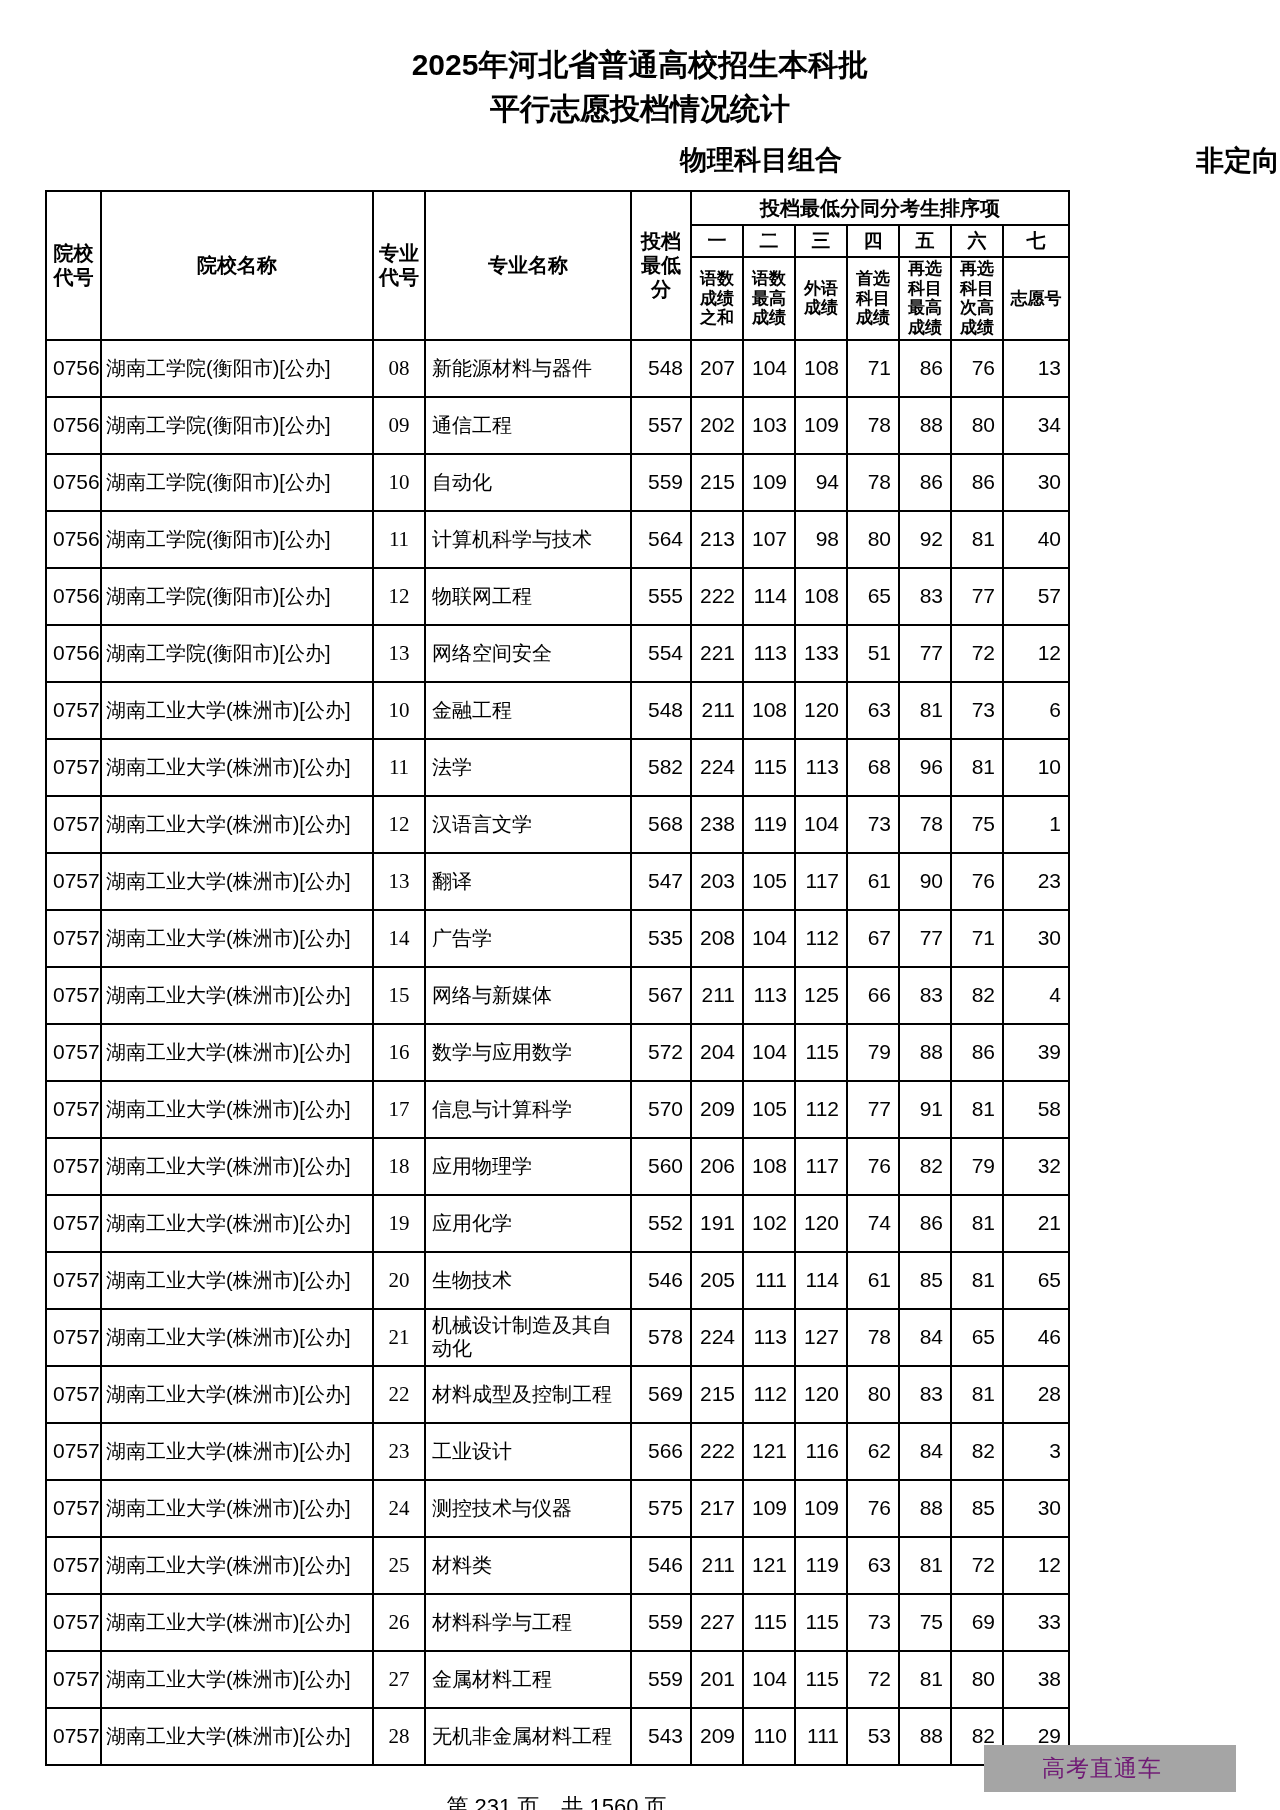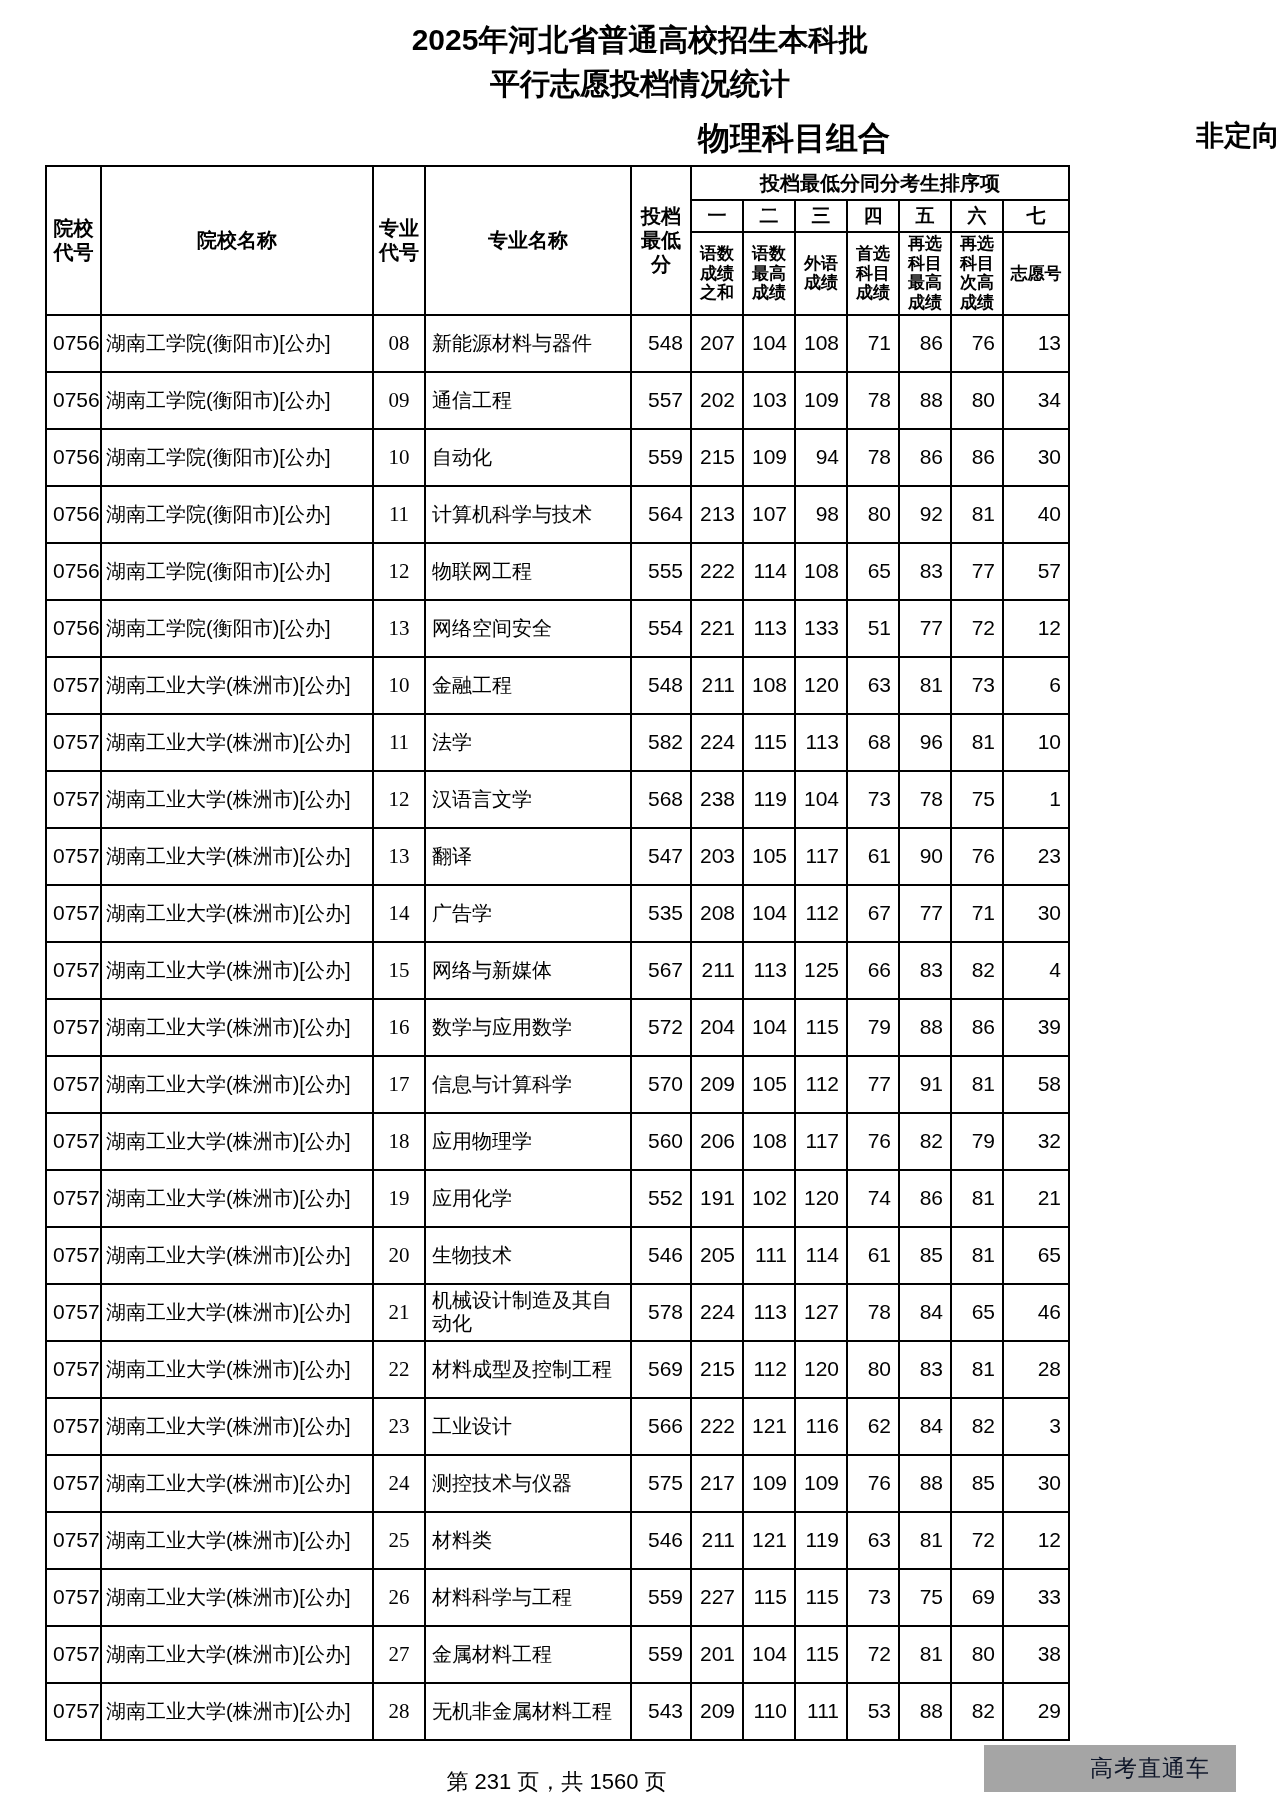--- a/index.html
+++ b/index.html
@@ -1,45 +1,45 @@
 <!DOCTYPE html>
 <html><head>
 <meta charset="utf-8">
 <style>
   html, body { margin: 0; padding: 0; background: #ffffff; }
   body { font-family: "Liberation Sans", sans-serif; color: #000; }
   .page { position: relative; width: 1280px; height: 1810px; background: #fff; overflow: hidden; }
 
-  .title-block { text-align: center; padding-top: 18px; font-weight: bold; font-size: 30px; line-height: 1.45; }
+  .title-block { text-align: center; padding-top: 43px; font-weight: bold; font-size: 30px; line-height: 1.45; }
 
   .subheader { position: relative; margin: 12px 0 8px 50px; height: 40px; font-weight: bold; text-align: right; }
   .subheader .left-label { font-size: 28px; }
-  .subheader .right-label { position: absolute; left: 648px; top: 0; font-size: 32px; }
+  .subheader .right-label { position: absolute; left: 630px; top: 0; font-size: 27px; }
 
   table.main-table { border-collapse: collapse; table-layout: fixed; width: 1023px; margin-left: 45px; }
   th, td { border: 2px solid #000; overflow: hidden; }
 
   th { font-weight: bold; padding: 1px 2px; text-align: center; vertical-align: middle; }
   th.main-col { font-size: 20px; line-height: 1.2; }
   th.group-title { height: 30px; font-size: 20px; border-radius: 7px; }
   th.num { height: 28px; font-size: 19px; }
   th.sub-label { font-size: 17px; line-height: 1.16; height: 72px; padding: 1px 3px; }
 
   td { font-size: 21px; height: 51px; padding: 2px 6px; vertical-align: middle; line-height: 1.15; }
   td.c0 { text-align: center; }
   td.c1 { text-align: left; font-size: 20px; padding-left: 4px; border-radius: 14px; }
   td.c2 { text-align: center; font-family: Liberation Serif, serif; }
   td.c3 { text-align: left; font-size: 20px; }
   td.c4, td.c5, td.c6, td.c7, td.c8, td.c9, td.c10, td.c11 { text-align: right; padding-right: 7px; }
 
   .footer-pageinfo { width: 1023px; margin-left: 45px; text-align: center; margin-top: 26px; font-size: 22px; color: #000; }
 
   .watermark { position: absolute; right: 44px; bottom: 18px; width: 252px; box-sizing: border-box;
-               background: #a5a5a5; color: #0f172a; font-size: 23px; padding: 8px 26px 8px 10px;
-               text-align: right; letter-spacing: 1px; }
+               background: #a5a5a5; color: #701a75; font-size: 23px; padding: 8px 26px 8px 10px;
+               text-align: center; letter-spacing: 1px; }
 </style>
 </head>
 <body>
 
 <div class="page">
 
   <div class="title-block">
     <div>2025年河北省普通高校招生本科批</div>
     <div>平行志愿投档情况统计</div>
   </div>

